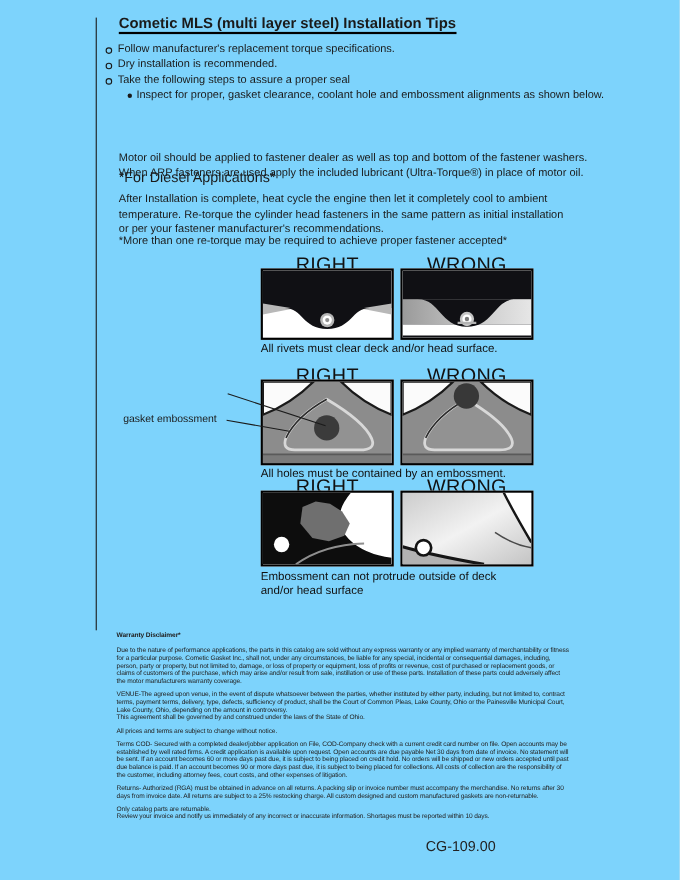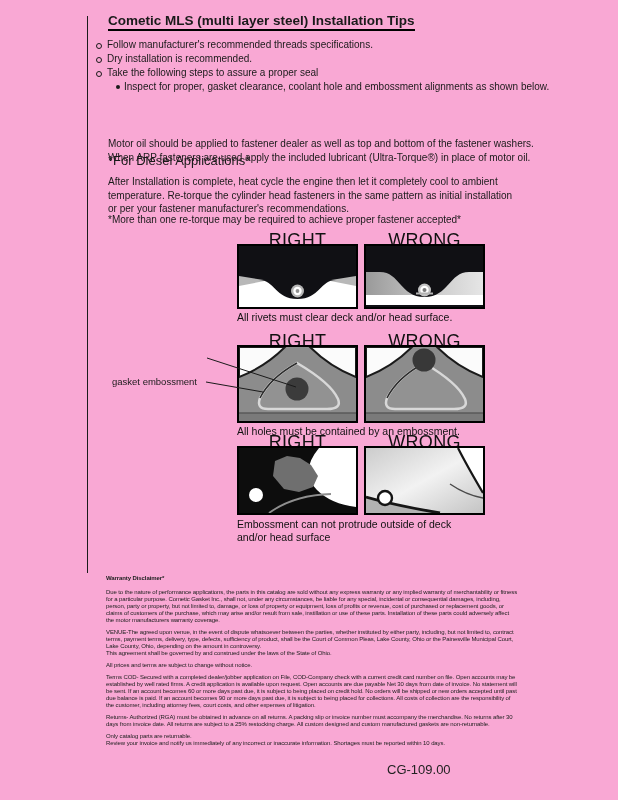--- a/index.html
+++ b/index.html
@@ -1,17 +1,17 @@
 <!DOCTYPE html>
 <html><head>
 <meta charset="utf-8">
 <style>
   html,body{margin:0;padding:0;background:#e8e8e8;}
   .page{
-    position:relative;width:618px;height:800px;background:#f9a8d4;
+    position:relative;width:618px;height:800px;background:#7dd3fc;
     font-family:"Liberation Sans", sans-serif;color:#1a1a1a;overflow:hidden;
     margin:0 auto;
   }
   .vrule{position:absolute;left:87px;top:16px;width:1px;height:557px;background:#1c1c1c;}
   .title{
     position:absolute;left:108px;top:13px;font-size:13.5px;font-weight:bold;
     border-bottom:2px solid #000;padding-bottom:1px;white-space:nowrap;
   }
   .bullets{position:absolute;left:96px;top:38px;width:505px;font-size:10px;line-height:14px;}
   .b-row{display:flex;align-items:flex-start;}
@@ -44,21 +44,21 @@
 
 <div class="page">
 
   <div class="vrule"></div>
 
   <div class="title">Cometic MLS (multi layer steel) Installation Tips</div>
 
   <div class="bullets">
     <div class="b-row">
       <span class="b-marker"></span>
-      <span>Follow manufacturer's recommended threads specifications.</span>
+      <span>Follow manufacturer's replacement torque specifications.</span>
     </div>
     <div class="b-row">
       <span class="b-marker"></span>
       <span>Dry installation is recommended.</span>
     </div>
     <div class="b-row">
       <span class="b-marker"></span>
       <span>Take the following steps to assure a proper seal</span>
     </div>
     <div class="sb-row">

